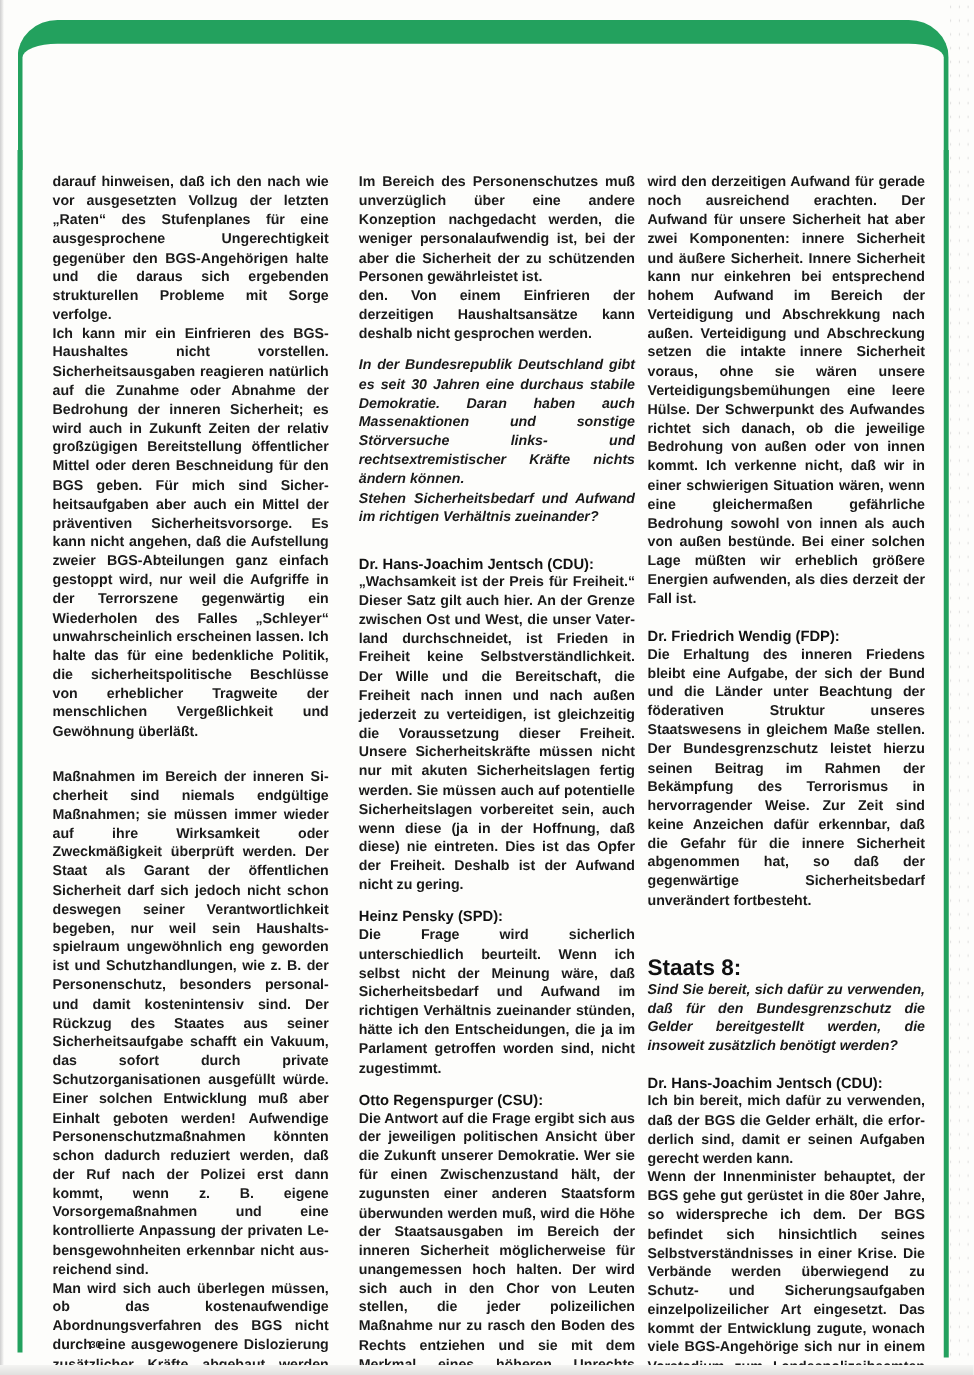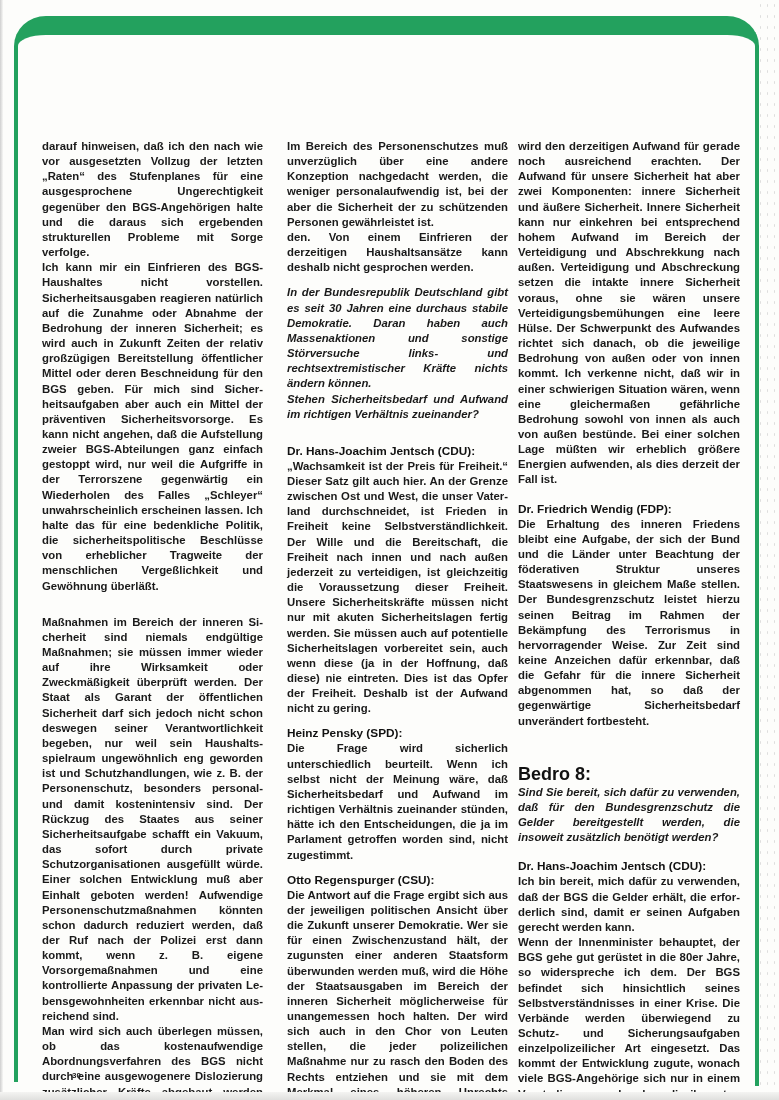--- a/index.html
+++ b/index.html
@@ -93,21 +93,21 @@
   <p class="speaker" style="margin-top:10px;">Heinz Pensky (SPD):</p>
   <p>Die Frage wird sicherlich unterschiedlich beurteilt. Wenn ich selbst nicht der Mei­nung wäre, daß Sicherheitsbedarf und Auf­wand im richtigen Verhältnis zueinander stünden, hätte ich den Entscheidungen, die ja im Parlament getroffen worden sind, nicht zugestimmt.</p>
   <p class="speaker" style="margin-top:10px;">Otto Regenspurger (CSU):</p>
   <p>Die Antwort auf die Frage ergibt sich aus der jeweiligen politischen Ansicht über die Zukunft unserer Demokratie. Wer sie für einen Zwischenzustand hält, der zugun­sten einer anderen Staatsform überwun­den werden muß, wird die Höhe der Staats­ausgaben im Bereich der inneren Sicher­heit möglicherweise für unangemessen hoch halten. Der wird sich auch in den Chor von Leuten stellen, die jeder polizeilichen Maßnahme nur zu rasch den Boden des Rechts entziehen und sie mit dem Merkmal eines höheren Unrechts versehen wollen. Wer unsere Demokratie bejaht und die Notwendigkeit ihres ungeschmälerten Fortbestandes für lebensnotwendig hält,</p>
 </div>
 
 <div class="col col3">
   <p>wird den derzeitigen Aufwand für gerade noch ausreichend erachten. Der Aufwand für unsere Sicherheit hat aber zwei Kom­ponenten: innere Sicherheit und äußere Sicherheit. Innere Sicherheit kann nur ein­kehren bei entsprechend hohem Aufwand im Bereich der Verteidigung und Abschrek­kung nach außen. Verteidigung und Ab­schreckung setzen die intakte innere Si­cherheit voraus, ohne sie wären unsere Verteidigungsbemühungen eine leere Hül­se. Der Schwerpunkt des Aufwandes rich­tet sich danach, ob die jeweilige Bedro­hung von außen oder von innen kommt. Ich verkenne nicht, daß wir in einer schwieri­gen Situation wären, wenn eine gleicher­maßen gefährliche Bedrohung sowohl von innen als auch von außen bestünde. Bei einer solchen Lage müßten wir erheblich größere Energien aufwenden, als dies der­zeit der Fall ist.</p>
   <p class="speaker" style="margin-top:14px;">Dr. Friedrich Wendig (FDP):</p>
   <p>Die Erhaltung des inneren Friedens bleibt eine Aufgabe, der sich der Bund und die Länder unter Beachtung der föderativen Struktur unseres Staatswesens in glei­chem Maße stellen. Der Bundesgrenz­schutz leistet hierzu seinen Beitrag im Rahmen der Bekämpfung des Terrorismus in hervorragender Weise. Zur Zeit sind keine Anzeichen dafür erkennbar, daß die Gefahr für die innere Sicherheit abgenom­men hat, so daß der gegenwärtige Sicher­heitsbedarf unverändert fortbesteht.</p>
-  <p class="q-title" style="margin-top:34px;">Bedro 8:</p>
+  <p class="q-title" style="margin-top:34px;">Staats 8:</p>
   <p class="q-text">Sind Sie bereit, sich dafür zu verwenden, daß für den Bundesgrenzschutz die Gelder bereitgestellt werden, die insoweit zusätz­lich benötigt werden?</p>
   <p class="speaker" style="margin-top:14px;">Dr. Hans-Joachim Jentsch (CDU):</p>
   <p>Ich bin bereit, mich dafür zu verwenden, daß der BGS die Gelder erhält, die erfor­derlich sind, damit er seinen Aufgaben gerecht werden kann.</p>
   <p>Wenn der Innenminister behauptet, der BGS gehe gut gerüstet in die 80er Jahre, so widerspreche ich dem. Der BGS befin­det sich hinsichtlich seines Selbstver­ständnisses in einer Krise. Die Verbände werden überwiegend zu Schutz- und Si­cherungsaufgaben einzelpolizeilicher Art eingesetzt. Das kommt der Entwicklung zugute, wonach viele BGS-Angehörige sich nur in einem Vorstadium zum Landes­polizeibeamten fühlen. Die besonderen Aufgaben des BGS beim grenzpolizeili-</p>
 </div>
 
 <div class="page-number">30</div>
 <div class="scan-edge-bottom"></div>
 
 </body></html>

